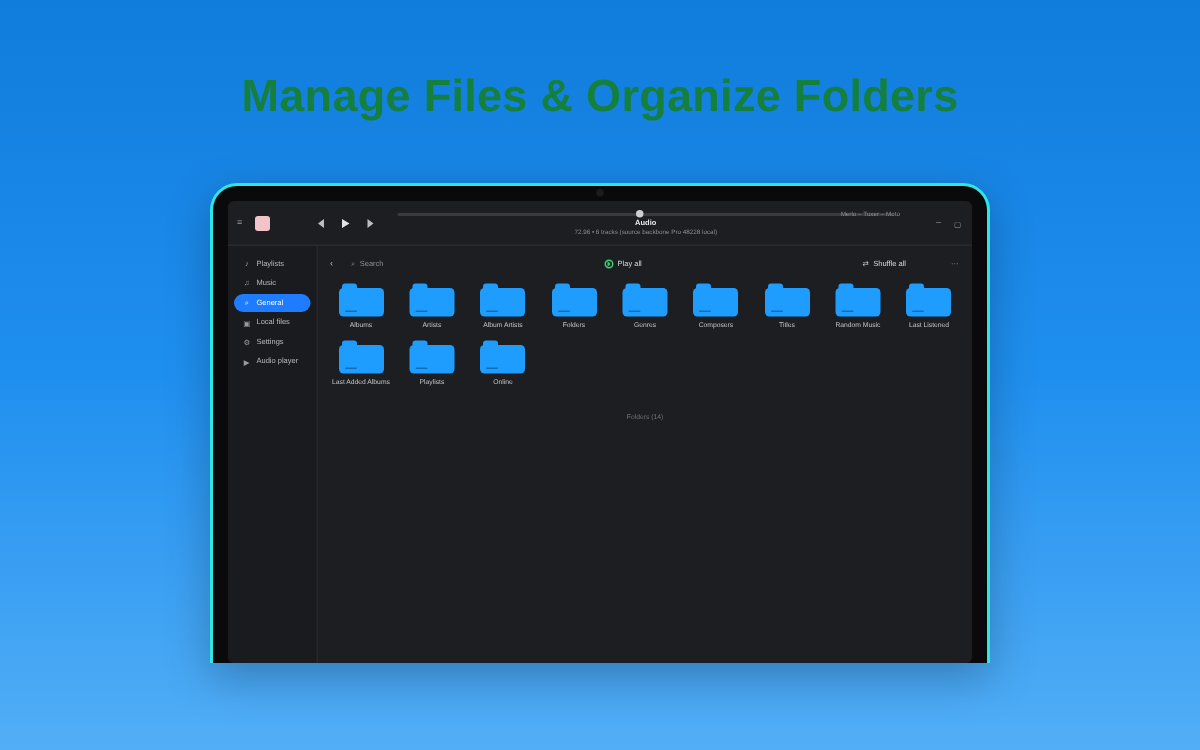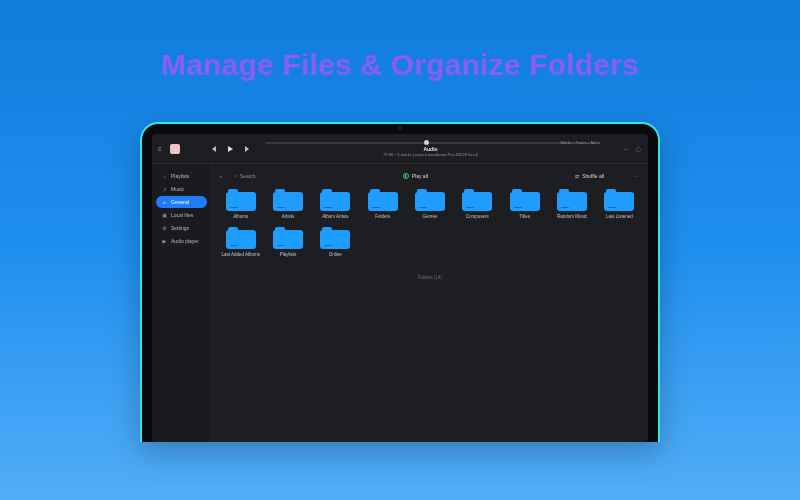--- a/index.html
+++ b/index.html
@@ -2,21 +2,21 @@
 <html><head>
 <meta charset="utf-8">
 <style>
   * { box-sizing: border-box; margin: 0; padding: 0; }
   html, body { width: 800px; height: 500px; overflow: hidden; font-family: -apple-system, Helvetica, Arial, sans-serif; }
   body {
     background: linear-gradient(180deg, #107cdc 0%, #1f8fef 50%, #52aef6 100%);
     display: flex; flex-direction: column; align-items: center;
   }
   .headline {
-    color: #8b5cf6; font-weight: 800; font-size: 30px; margin-top: 48px; text-align: center;
+    color: #15803d; font-weight: 800; font-size: 30px; margin-top: 48px; text-align: center;
     letter-spacing: 0.2px;
   }
   .laptop-wrap { margin-top: 40px; position: relative; }
   .laptop {
     width: 520px; height: 320px;
     border: 2px solid #2fe6e0; border-bottom: none;
     border-radius: 18px 18px 0 0;
     background: #0a0a0c;
     padding: 10px 10px 0 10px;
     box-shadow: 0 10px 30px rgba(0,0,0,0.25);

